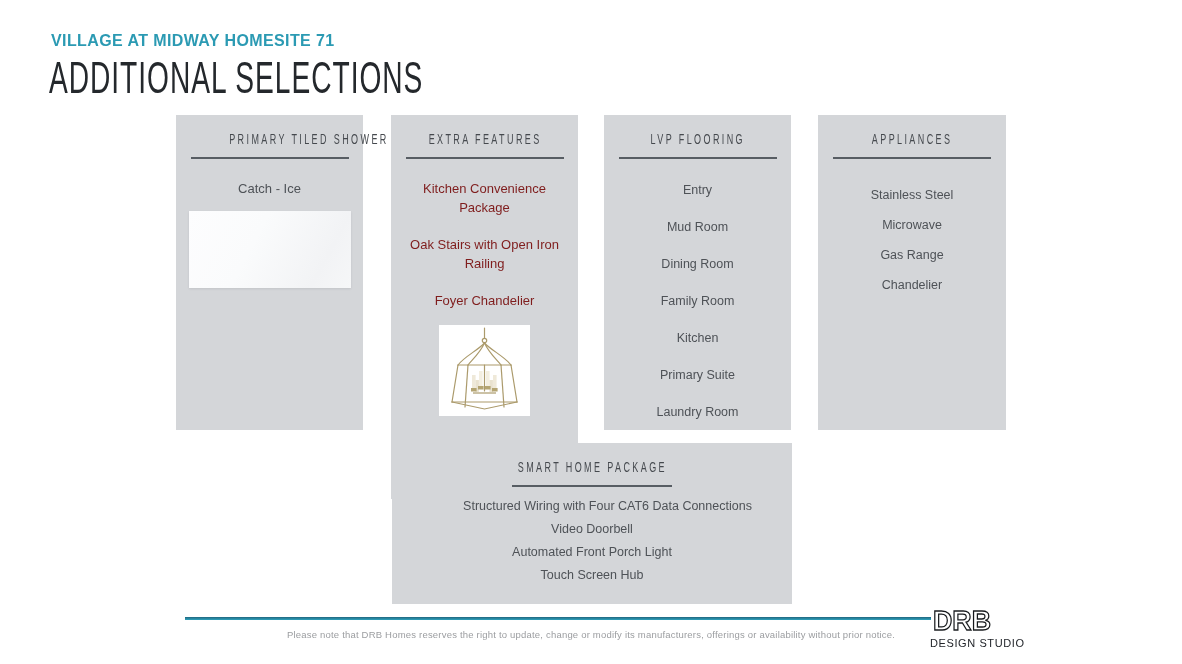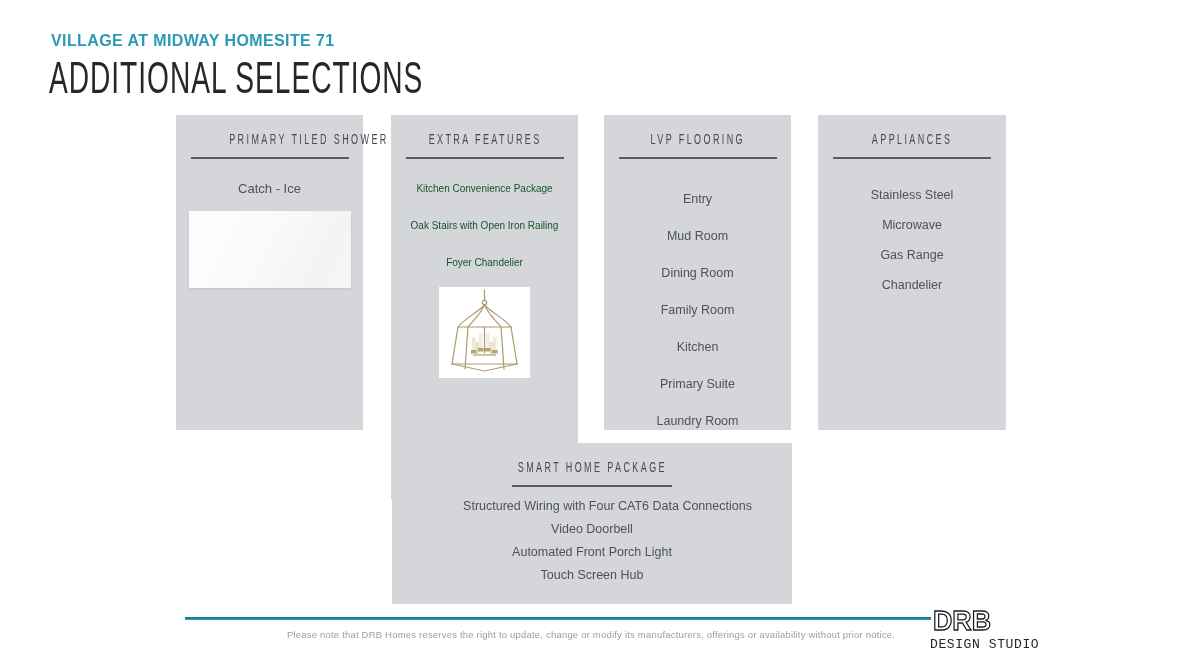--- a/index.html
+++ b/index.html
@@ -33,41 +33,41 @@
   .card-5 .card-underline{width:160px;}
   .item{
     text-align:center;color:#4e5257;font-size:13px;line-height:16px;
   }
   .card-1 .item{margin-top:22px;}
   .tile-swatch{
     width:162px;height:77px;margin:14px auto 0;
     background:linear-gradient(118deg,#fdfdfe 0%,#fafbfc 40%,#f2f3f5 80%,#f6f7f8 100%);
     box-shadow:0 1px 2px rgba(70,75,80,.12);
   }
-  .feature{width:160px;margin:18px auto 0;font-size:10px;line-height:19px;text-align:center;color:#14532d;}
+  .feature{width:160px;margin:18px auto 0;font-size:13px;line-height:19px;text-align:center;color:#7f1d1d;}
   .feature.first{margin-top:20px;}
   .chandelier-box{width:91px;height:91px;margin:15px auto 0;background:#ffffff;}
   .card-3 .item{margin-top:12px;line-height:25px;font-size:12.5px;}
-  .card-3 .item.first{margin-top:28px;}
+  .card-3 .item.first{margin-top:19px;}
   .card-4 .item{margin-top:0;line-height:30px;font-size:12.5px;}
   .card-4 .item.first{margin-top:21px;}
   .card-5 .item{margin-top:0;line-height:23px;font-size:12.5px;}
   .card-5 .item.first{margin-top:8px;margin-left:31px;}
   
   .footer-line{
     position:absolute;left:185px;top:617px;width:746px;height:3px;
     background:linear-gradient(#20667f,#2fa3bd);
   }
   .footer-note{
     position:absolute;left:0;top:629px;width:1182px;text-align:center;
     font-size:9.5px;color:#9b9da0;letter-spacing:.2px;
   }
   .logo{position:absolute;left:930px;top:608px;width:64px;text-align:center;}
   .logo-subtext{
-    font-family:Liberation Mono, monospace;font-size:13px;letter-spacing:.6px;
+    font-family:Liberation Sans, sans-serif;font-size:11px;letter-spacing:.6px;
     color:#22252a;margin-top:-1px;white-space:nowrap;
   }
 </style>
 </head>
 <body>
 
 <div class="slide">
 
   <div class="community">VILLAGE AT MIDWAY HOMESITE 71</div>
   <div class="page-title"><span class="squeeze">ADDITIONAL SELECTIONS</span></div>

